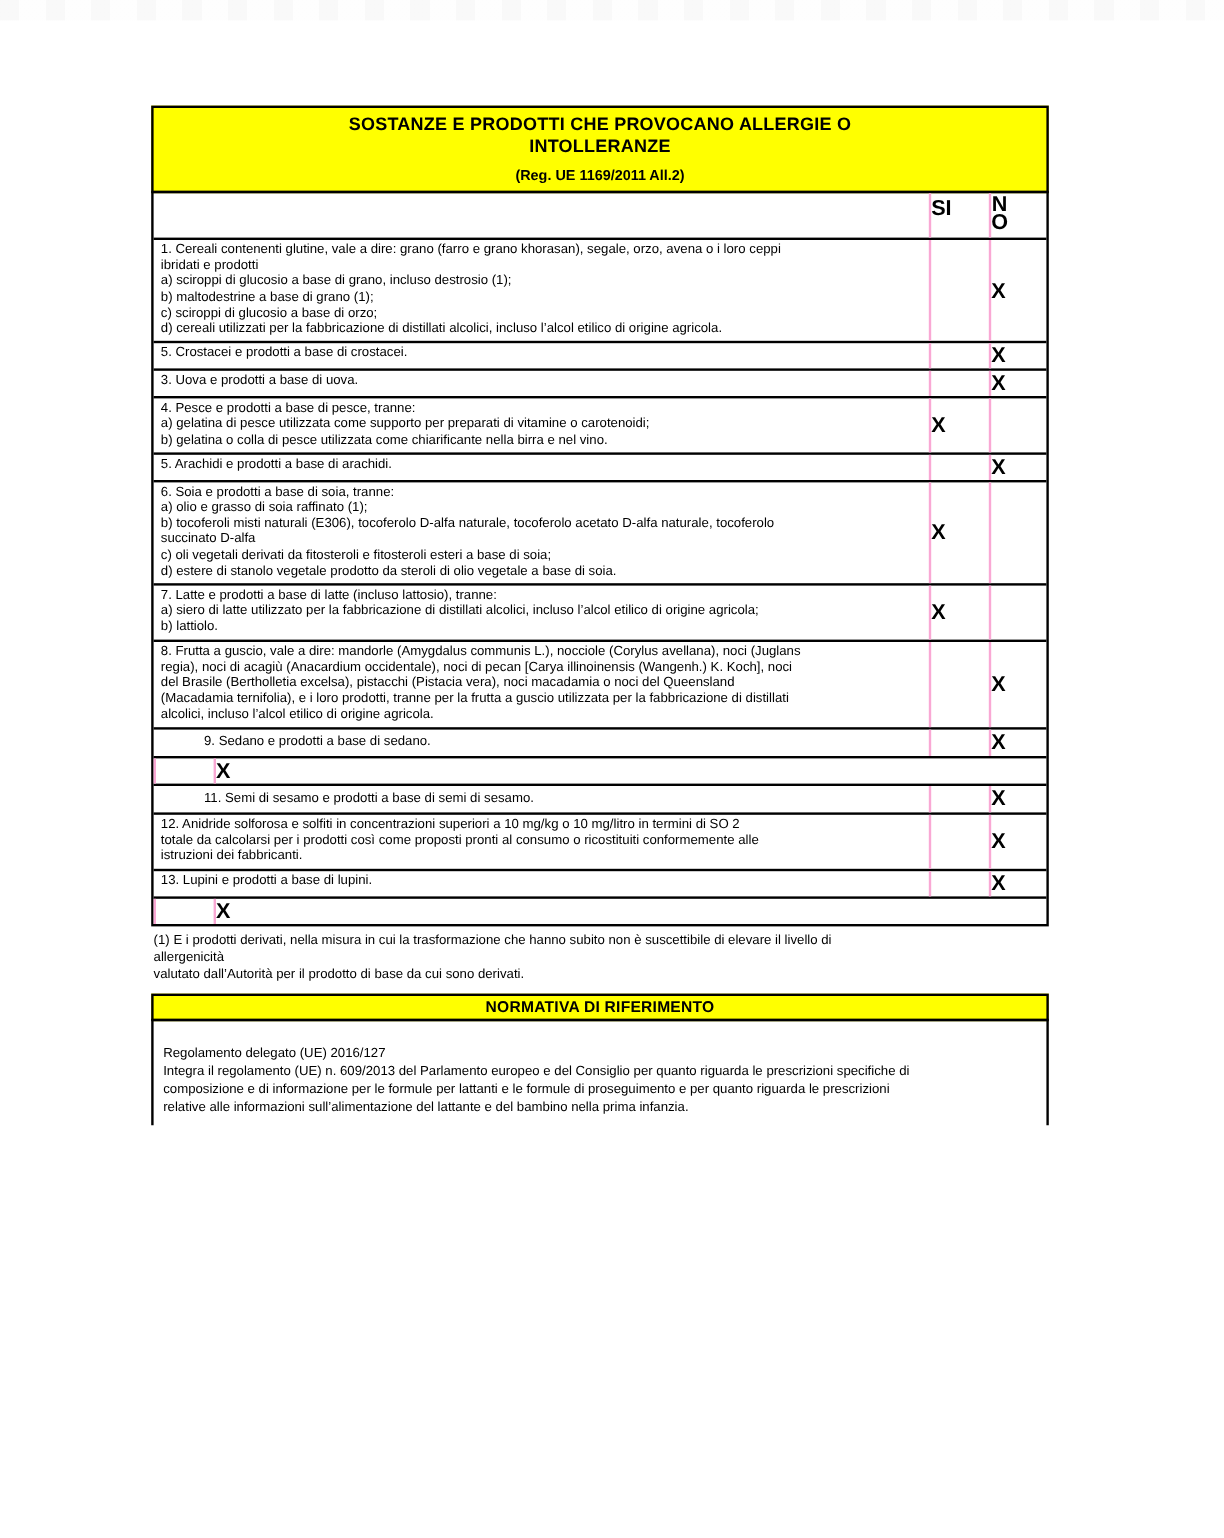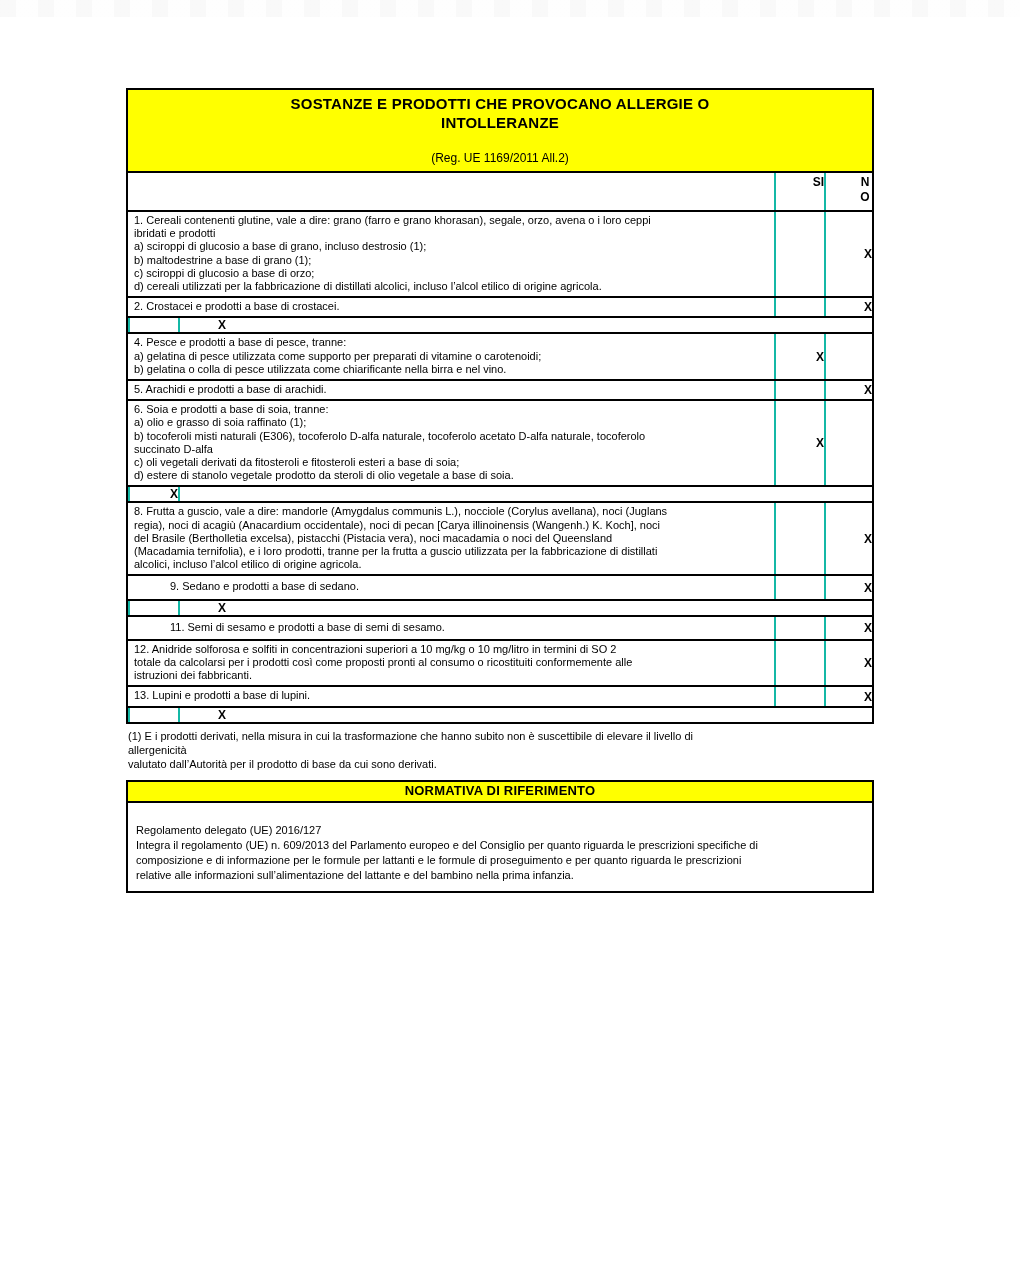--- a/index.html
+++ b/index.html
@@ -13,40 +13,40 @@
     opacity:.55;
   }
   .content{position:absolute;left:126px;top:88px;width:748px;}
 
   
   .title-box{
     box-sizing:border-box;border:2px solid #000;background:#ffff00;
     text-align:center;padding:4px 0 5px;
   }
   .title-main{font-weight:bold;font-size:15px;line-height:19px;white-space:pre-line;letter-spacing:.2px;}
-  .title-sub{font-weight:normal;font-size:12px;line-height:16px;margin-top:18px;}
+  .title-sub{font-weight:bold;font-size:12px;line-height:16px;margin-top:6px;}
 
   
   .tbl{box-sizing:border-box;border:2px solid #000;margin-top:-2px;}
   .trow{display:flex;border-top:2px solid #000;align-items:stretch;}
   .trow.first{border-top:none;}
   .cell{box-sizing:border-box;}
   .cell.text{
     flex:1;padding:2px 6px 3px;font-size:11px;line-height:13.2px;
     white-space:pre-line;
   }
   .cell.si,.cell.no{
-    width:50px;border-left:2px solid #14b8a6;flex:0 0 auto;
-    display:flex;align-items:center;justify-content:flex-end;
-    font-weight:bold;font-size:12px;
+    width:50px;border-left:2px solid #f9a8d4;flex:0 0 auto;
+    display:flex;align-items:center;justify-content:flex-start;
+    font-weight:bold;font-size:18px;
   }
   .cell.no{width:48px;}
   .trow.hdr{height:37px;}
   .trow.hdr .cell.si,.trow.hdr .cell.no{align-items:flex-start;padding-top:2px;}
-  .no-label{display:block;width:14px;word-break:break-all;text-align:center;line-height:15px;margin-left:24px;}
+  .no-label{display:block;width:14px;word-break:break-all;text-align:center;line-height:15px;}
   .trow.pad1 .cell.text{padding-top:4px;padding-bottom:5px;margin-left:36px;}
 
   
   .footnote{
     margin-top:5px;padding-left:2px;font-size:11px;line-height:14px;white-space:pre-line;
   }
 
   
   .norm-header{
     box-sizing:border-box;margin-top:9px;border:2px solid #000;background:#ffff00;
@@ -93,30 +93,31 @@
 d) cereali utilizzati per la fabbricazione di distillati alcolici, incluso l’alcol etilico di origine agricola.</div>
         <div class="cell si">
           <span></span>
         </div>
         <div class="cell no">
           <span>X</span>
         </div>
       </div>
 
       <div class="trow">
-        <div class="cell text">2. Crostacei e prodotti a base di crostacei.</div>
-        <div class="cell si">
-          <span></span>
-        </div>
-        <div class="cell no">
-          <span>X</span>
-        </div>
-      </div>
-
-      <div class="trow">
+        <div class="cell text">5. Crostacei e prodotti a base di crostacei.</div>
+        <div class="cell si">
+          <span></span>
+        </div>
+        <div class="cell no">
+          <span>X</span>
+        </div>
+      </div>
+
+      <div class="trow">
+        <div class="cell text">3. Uova e prodotti a base di uova.</div>
         <div class="cell si">
           <span></span>
         </div>
         <div class="cell no">
           <span>X</span>
         </div>
       </div>
 
       <div class="trow">
         <div class="cell text">4. Pesce e prodotti a base di pesce, tranne:
@@ -149,20 +150,23 @@
 d) estere di stanolo vegetale prodotto da steroli di olio vegetale a base di soia.</div>
         <div class="cell si">
           <span>X</span>
         </div>
         <div class="cell no">
           <span></span>
         </div>
       </div>
 
       <div class="trow">
+        <div class="cell text">7. Latte e prodotti a base di latte (incluso lattosio), tranne:
+a) siero di latte utilizzato per la fabbricazione di distillati alcolici, incluso l’alcol etilico di origine agricola;
+b) lattiolo.</div>
         <div class="cell si">
           <span>X</span>
         </div>
         <div class="cell no">
           <span></span>
         </div>
       </div>
 
       <div class="trow">
         <div class="cell text">8. Frutta a guscio, vale a dire: mandorle (Amygdalus communis L.), nocciole (Corylus avellana), noci (Juglans

